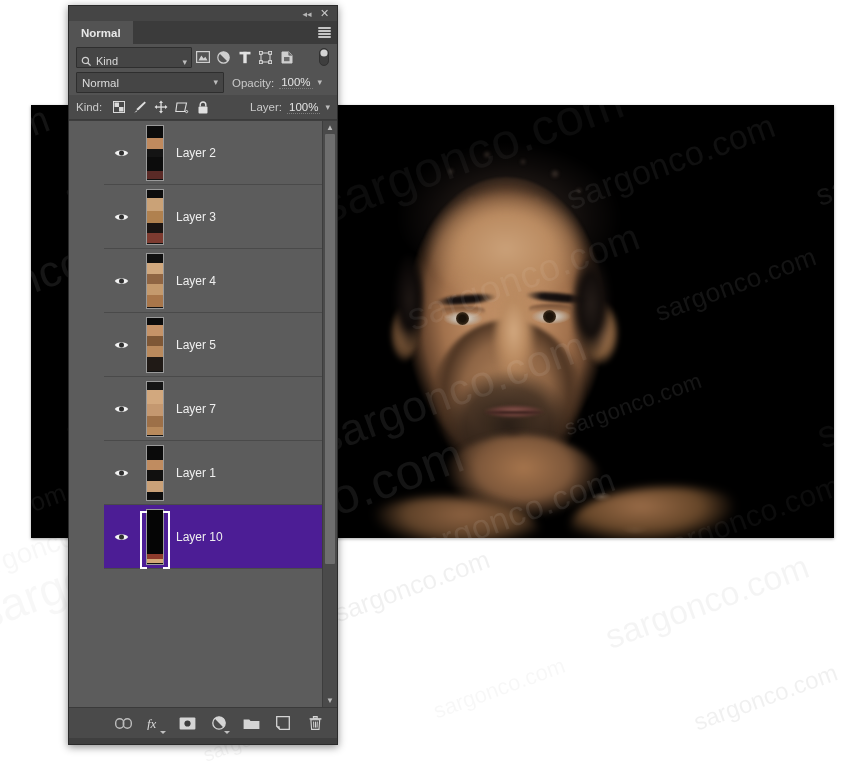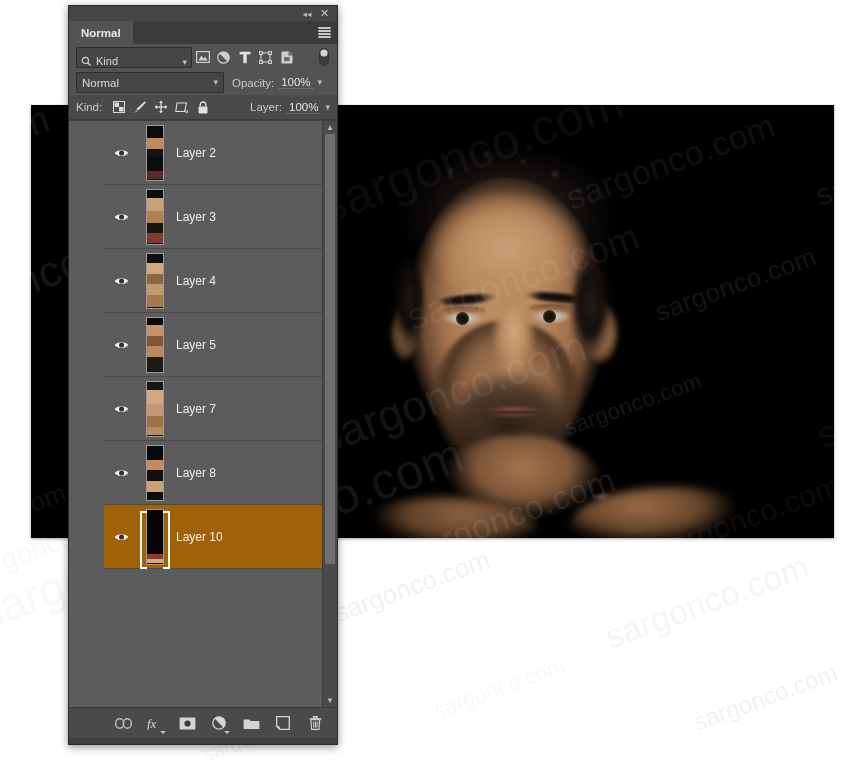--- a/index.html
+++ b/index.html
@@ -257,21 +257,21 @@
     flex:1 1 auto;position:relative;background:#5c5c5c;overflow:hidden;
     border-top:1px solid #3d3d3d;
   }
   #layer-list{
     position:absolute;left:0;top:0;right:14px;bottom:0;margin-left:35px;
   }
   .layer-row{
     height:63px;display:flex;align-items:center;
     border-bottom:1px solid #4a4a4a;background:#5c5c5c;position:relative;cursor:pointer;
   }
-  .layer-row.selected{background:#a16207;}
+  .layer-row.selected{background:#4c1d95;}
   .eye-cell{width:34px;height:100%;display:flex;align-items:center;justify-content:center;cursor:pointer;}
   .thumb-cell{width:34px;display:flex;align-items:center;justify-content:center;position:relative;}
   .thumb{
     width:16px;height:54px;background:#111;border:1px solid #9a9a9a;position:relative;overflow:hidden;
   }
   .thumb .seg{position:absolute;left:0;right:0;}
   .sel-brackets{position:absolute;width:30px;height:62px;left:2px;top:0;pointer-events:none;}
   .sel-brackets b{position:absolute;background:#ffffff;display:block;}
   .layer-name{color:#efefef;font-size:12px;padding-left:4px;}
 
@@ -602,21 +602,21 @@
           </div>
           <div class="thumb-cell">
             <div class="thumb">
               <div class="seg" style="top: 0%; height: 26%; background: rgb(10, 10, 10);"></div>
               <div class="seg" style="top: 26%; height: 20%; background: rgb(192, 140, 96);"></div>
               <div class="seg" style="top: 46%; height: 20%; background: rgb(17, 16, 15);"></div>
               <div class="seg" style="top: 66%; height: 20%; background: rgb(202, 161, 120);"></div>
               <div class="seg" style="top: 86%; height: 14%; background: rgb(13, 13, 13);"></div>
             </div>
           </div>
-          <div class="layer-name">Layer 8</div>
+          <div class="layer-name">Layer 1</div>
         </div>
         <div class="layer-row selected">
           <div class="eye-cell">
             <svg width="15" height="10" viewBox="0 0 15 10">
               <path d="M0.8 5 C3 1.2 12 1.2 14.2 5 C12 8.8 3 8.8 0.8 5 Z" fill="#f2f2f2"></path>
               <circle cx="7.5" cy="5" r="2.5" fill="#2f2f2f"></circle>
             </svg>
           </div>
           <div class="thumb-cell">
             <div class="thumb">

